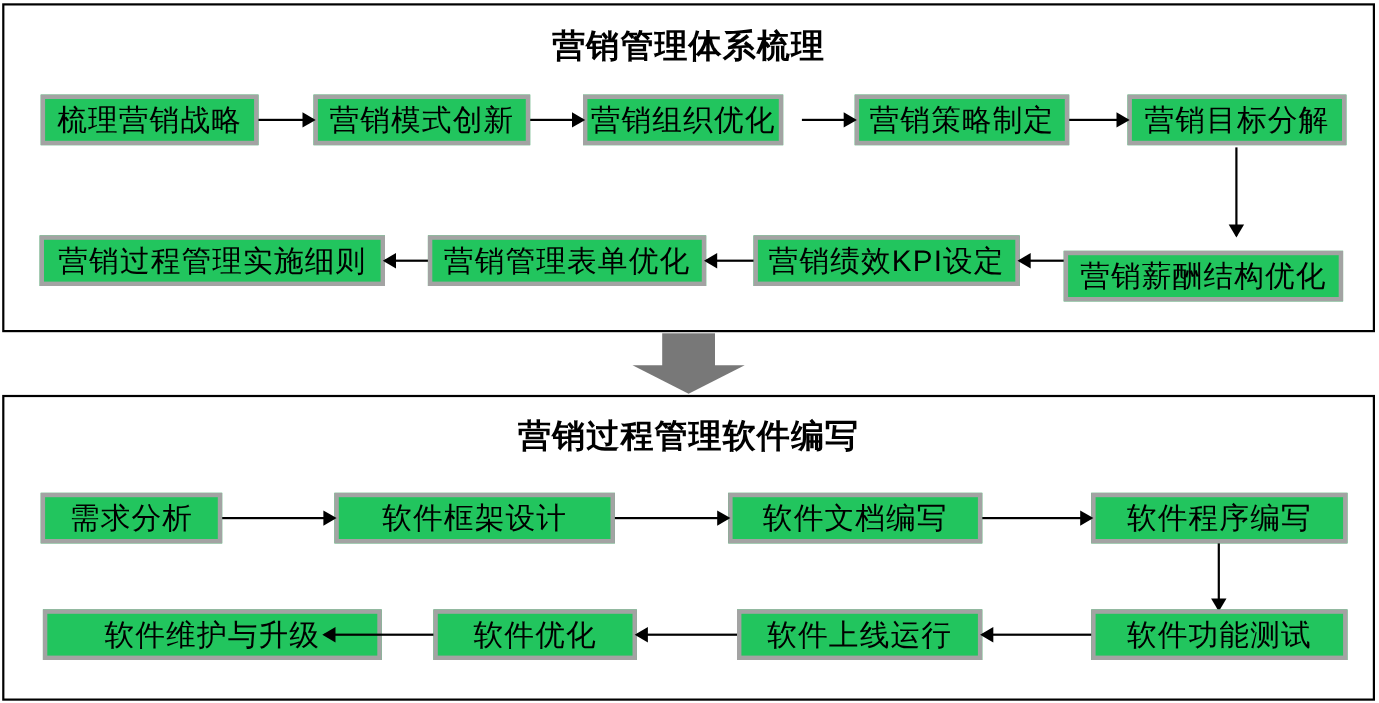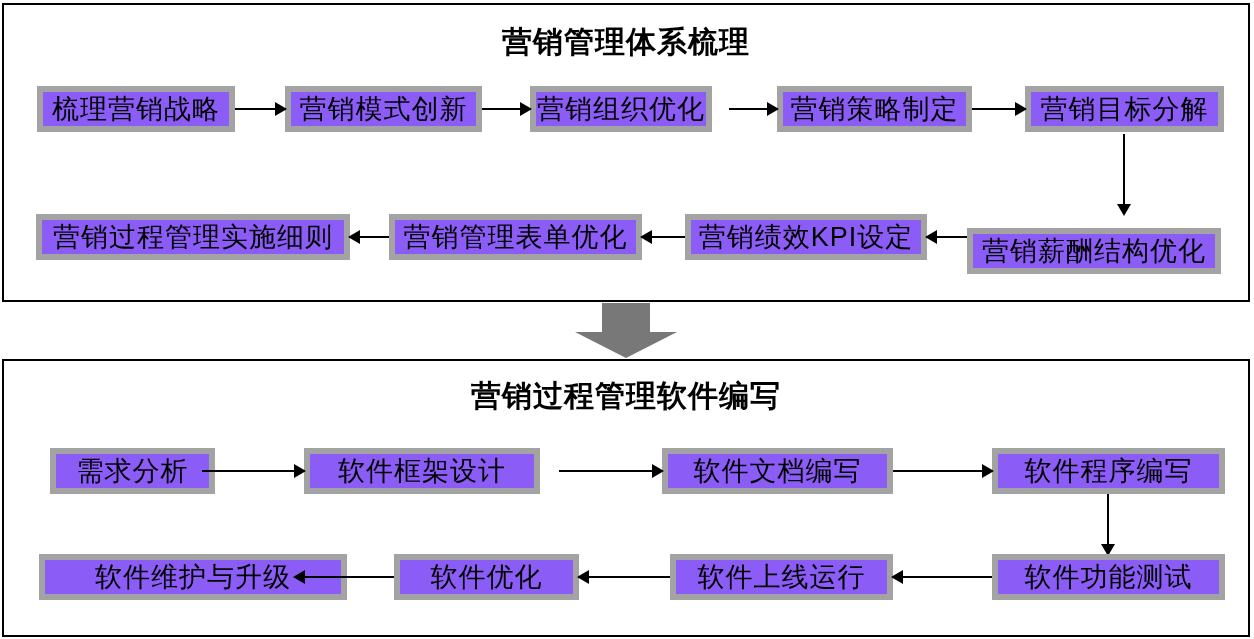--- a/index.html
+++ b/index.html
@@ -25,22 +25,22 @@
     text-align:center;
     font-size:30px;font-weight:bold;
     letter-spacing:1px;
     margin:0;
   }
   .panel-top .panel-title{top:17px;}
   .panel-bottom .panel-title{top:15px;}
   .node{
     position:absolute;
     height:46px;
-    border:6px solid #a3a3a3;
-    background:#8b5cf6;
+    border:4px solid #a3a3a3;
+    background:#22c55e;
     box-sizing:border-box;
     display:flex;align-items:center;justify-content:center;
     font-size:27px;
     white-space:nowrap;
     letter-spacing:1px;
   }
   
   .ar{position:absolute;height:2px;background:#000;}
   .ar::after{
     content:"";position:absolute;right:-2px;top:-6px;
@@ -109,22 +109,22 @@
   </section>
 
   <div>
     <div class="big-arrow-stem"></div>
     <div class="big-arrow-head"></div>
   </div>
 
   <section class="panel panel-bottom">
     <h1 class="panel-title">营销过程管理软件编写</h1>
 
-    <div class="node" style="left:33px;top:87px;width:165px;margin-left:13px;">需求分析</div>
-    <div class="node" style="left:300px;top:87px;width:236px;text-align:right;">软件框架设计</div>
+    <div class="node" style="left:33px;top:87px;width:165px;">需求分析</div>
+    <div class="node" style="left:300px;top:87px;width:255px;text-align:right;">软件框架设计</div>
     <div class="node" style="left:658px;top:87px;width:231px;">软件文档编写</div>
     <div class="node" style="left:988px;top:87px;width:233px;">软件程序编写</div>
 
     <div class="ar" style="left:198px;top:109px;width:102px;"></div>
     <div class="ar" style="left:555px;top:109px;width:103px;"></div>
     <div class="ar" style="left:889px;top:109px;width:99px;"></div>
 
     <div class="av" style="left:1103px;top:133px;height:60px;"></div>
 
     <div class="node" style="left:35px;top:193px;width:308px;">软件维护与升级</div>

